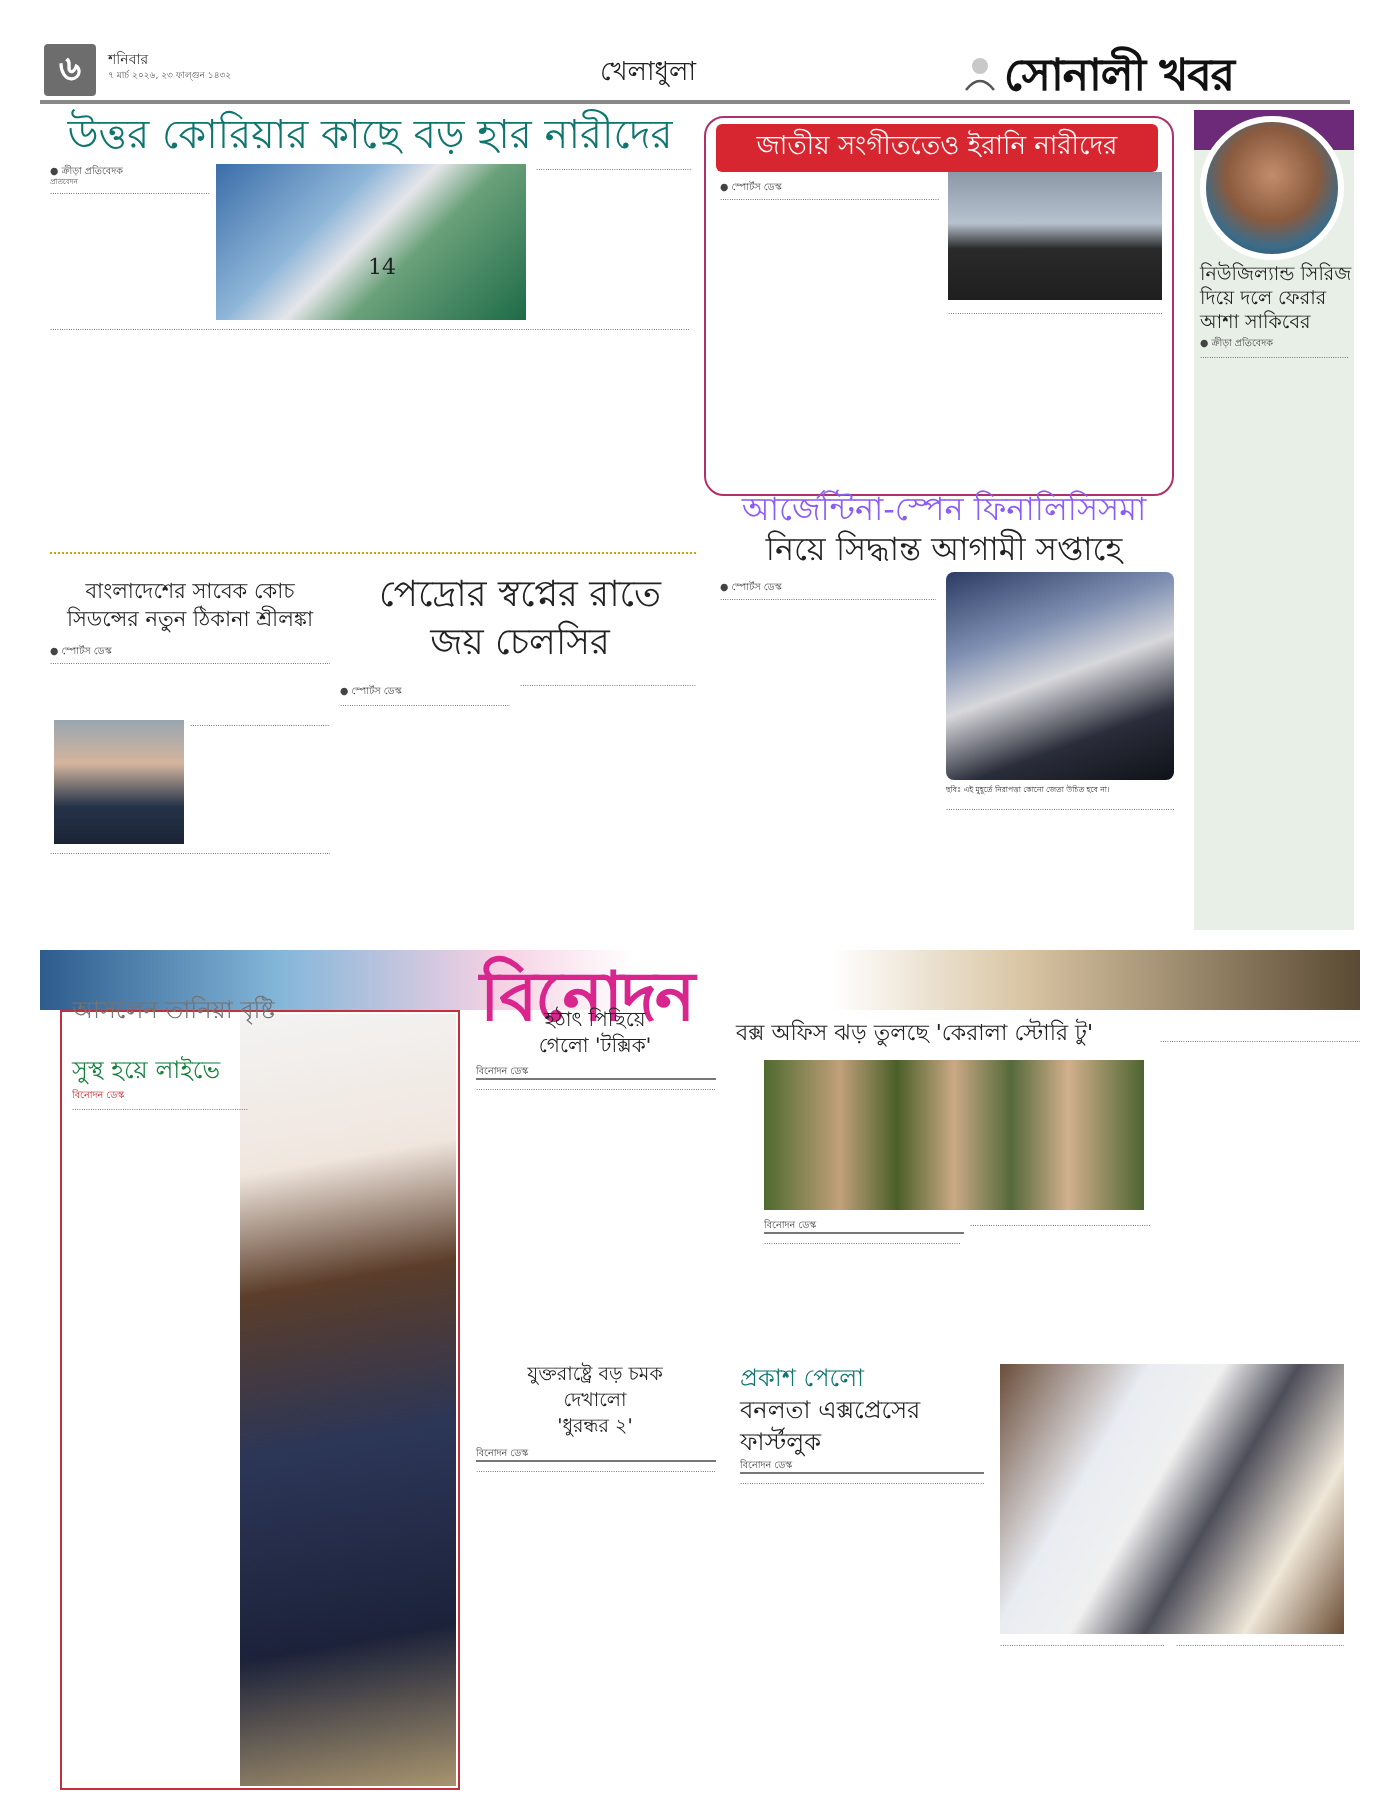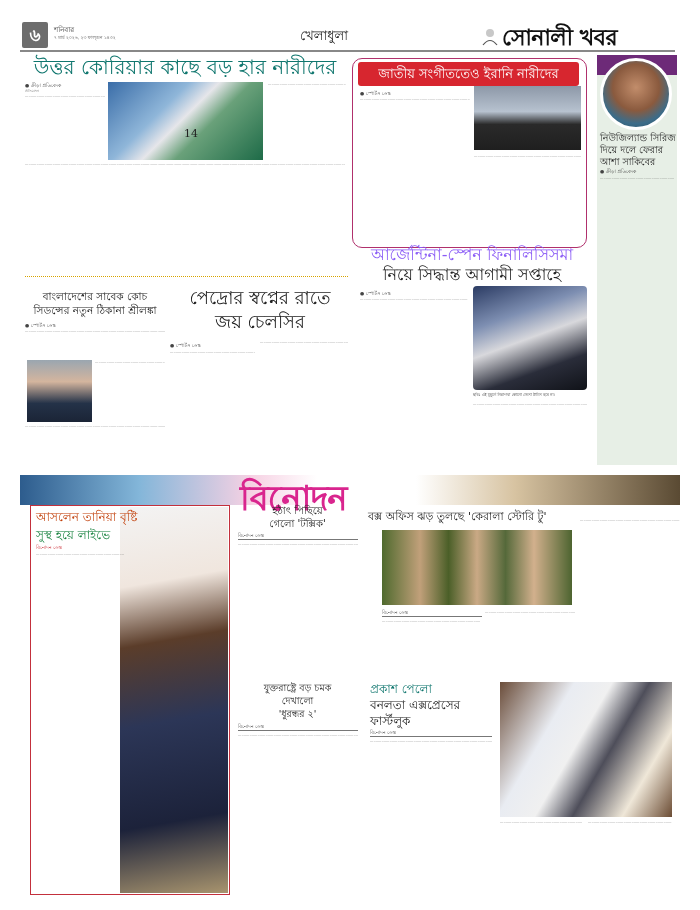--- a/index.html
+++ b/index.html
@@ -102,21 +102,21 @@
 <div class="abs byline" style="left:170px;top:342px;">● স্পোর্টস ডেস্ক</div>
 <div class="abs bodytext" style="left:170px;top:350px;width:85px;height:115px;">...............................................................................................................................................................................................................................................................................................................................................................................................................................................</div>
 <div class="abs bodytext" style="left:260px;top:340px;width:88px;height:125px;">..........................................................................................................................................................................................................................................................................................................................................................................................................................................................</div>
 
 <div class="abs banner" style="left:20px;top:475px;width:660px;height:30px;"></div>
 <div class="abs section-banner-title" style="top:472px;">বিনোদন</div>
 
 <div class="abs box-tania"></div>
 <div class="abs photo ph-tania" style="left:120px;top:507px;width:108px;height:386px;"></div>
 <div class="abs" style="left:36px;top:526px;font-size:12px;color:#15803d;">সুস্থ হয়ে লাইভে</div>
-<div class="abs" style="left:36px;top:508px;font-size:12px;color:#c2410c;">আসলেন তানিয়া বৃষ্টি</div>
+<div class="abs" style="left:36px;top:496px;font-size:12px;color:#737373;">আসলেন তানিয়া বৃষ্টি</div>
 <div class="abs byline" style="left:36px;top:544px;color:#c8232c;">বিনোদন ডেস্ক</div>
 <div class="abs bodytext" style="left:36px;top:552px;width:88px;height:170px;">..........................................................................................................................................................................................................................................................................................................................................................................................................................................................................................................................................................................................................................................................................................................................................................................................................................................</div>
 
 <div class="abs hl" style="left:235px;top:505px;width:125px;font-size:10px;color:#222;">হঠাৎ পিছিয়ে</div>
 <div class="abs hl" style="left:235px;top:518px;width:125px;font-size:10px;color:#222;">গেলো 'টক্সিক'</div>
 <div class="abs byline" style="left:238px;top:532px;">বিনোদন ডেস্ক</div>
 <div class="abs rule" style="left:238px;top:539px;width:120px;"></div>
 <div class="abs bodytext" style="left:238px;top:542px;width:120px;height:130px;">...................................................................................................................................................................................................................................................................................................................................................................................................................................................................................................................................................................</div>
 
 <div class="abs" style="left:368px;top:508px;width:315px;font-size:11px;color:#222;">বক্স অফিস ঝড় তুলছে 'কেরালা স্টোরি টু'</div>

